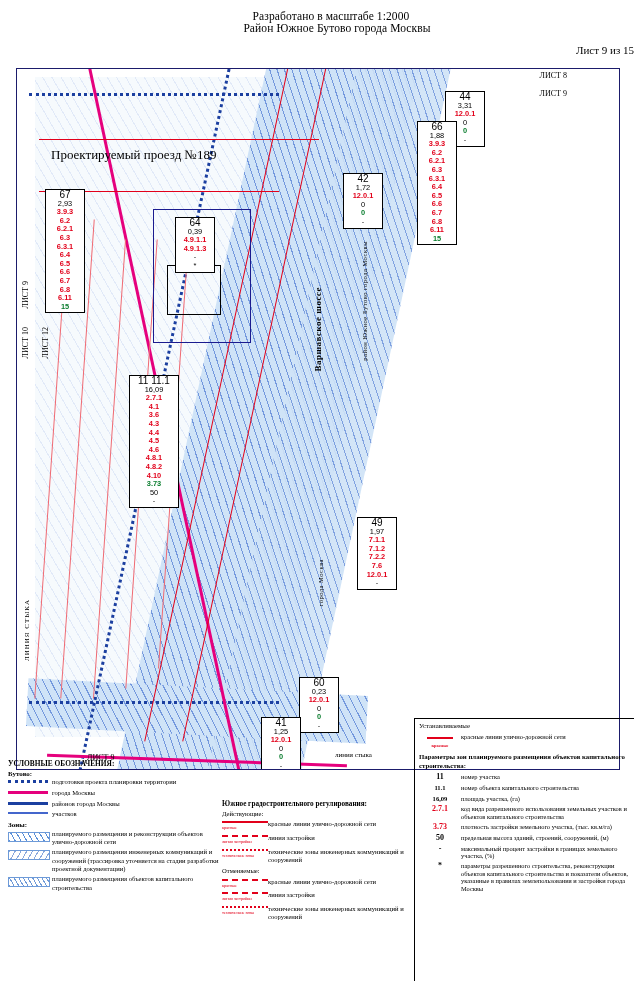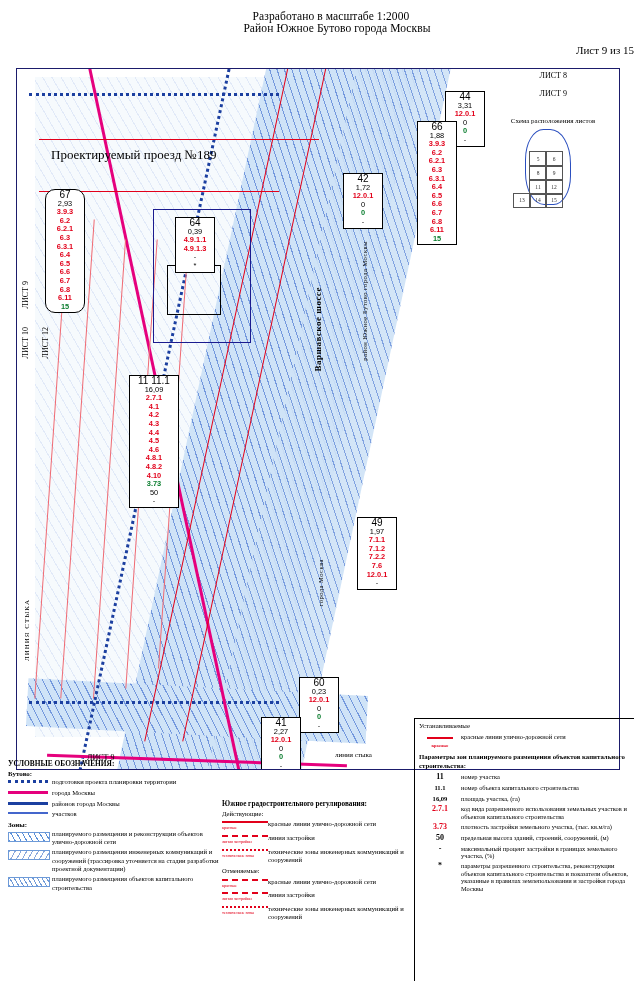--- a/index.html
+++ b/index.html
@@ -152,35 +152,20 @@
 
   <div class="sheetlbl" style="right:52px;top:2px;">ЛИСТ 8</div>
   <div class="sheetlbl" style="right:52px;top:20px;">ЛИСТ 9</div>
   <div class="sheetlbl v" style="left:4px;top:212px;">ЛИСТ 9</div>
   <div class="sheetlbl v" style="left:4px;top:258px;">ЛИСТ 10</div>
   <div class="sheetlbl v" style="left:24px;top:258px;">ЛИСТ 12</div>
   <div class="sheetlbl v" style="left:6px;top:530px;font-size:7px;letter-spacing:1px;">ЛИНИЯ СТЫКА</div>
   <div class="sheetlbl" style="left:70px;top:684px;">ЛИСТ 9</div>
   <div class="sheetlbl" style="left:318px;top:682px;font-size:7px;">линия стыка</div>
 
-  <div id="schemebox">
-    <div class="ttl">Схема расположения листов</div>
-    <div class="schemegrid">
-      <div class="schemeblue" style="left:18px;top:2px;width:44px;height:74px;"></div>
-      <div class="cell" style="left:22px;top:24px;width:16px;height:14px;line-height:14px;">5</div>
-      <div class="cell" style="left:38px;top:24px;width:16px;height:14px;line-height:14px;">6</div>
-      <div class="cell" style="left:22px;top:38px;width:16px;height:14px;line-height:14px;">8</div>
-      <div class="cell" style="left:38px;top:38px;width:16px;height:14px;line-height:14px;">9</div>
-      <div class="cell" style="left:22px;top:52px;width:16px;height:14px;line-height:14px;">11</div>
-      <div class="cell" style="left:38px;top:52px;width:16px;height:14px;line-height:14px;">12</div>
-      <div class="cell" style="left:6px;top:66px;width:16px;height:13px;line-height:13px;">13</div>
-      <div class="cell" style="left:22px;top:66px;width:16px;height:13px;line-height:13px;">14</div>
-      <div class="cell" style="left:38px;top:66px;width:16px;height:13px;line-height:13px;">15</div>
-    </div>
-  </div>
 
   <div class="lblbox" style="left:428px;top:22px;width:34px;">
       <div class="n">44</div>
       <div class="a">3,31</div>
       <div class="r">12.0.1</div>
       <div class="b">0</div>
       <div class="g">0</div>
       <div class="b">-</div>
     </div>
   <div class="lblbox" style="left:400px;top:52px;width:34px;">
@@ -200,21 +185,21 @@
       <div class="g">15</div>
     </div>
   <div class="lblbox" style="left:326px;top:104px;width:34px;">
       <div class="n">42</div>
       <div class="a">1,72</div>
       <div class="r">12.0.1</div>
       <div class="b">0</div>
       <div class="g">0</div>
       <div class="b">-</div>
     </div>
-  <div class="lblbox" style="left:28px;top:120px;width:34px;border-radius:10px;">
+  <div class="lblbox" style="left:28px;top:120px;width:34px;">
       <div class="n">67</div>
       <div class="a">2,93</div>
       <div class="r">3.9.3</div>
       <div class="r">6.2</div>
       <div class="r">6.2.1</div>
       <div class="r">6.3</div>
       <div class="r">6.3.1</div>
       <div class="r">6.4</div>
       <div class="r">6.5</div>
       <div class="r">6.6</div>
@@ -229,21 +214,21 @@
       <div class="r">4.9.1.1</div>
       <div class="r">4.9.1.3</div>
       <div class="b">-</div>
       <div class="b">*</div>
     </div>
   <div class="lblbox" style="left:112px;top:306px;width:44px;">
       <div class="n">11   11.1</div>
       <div class="a">16,09</div>
       <div class="r">2.7.1</div>
       <div class="r">4.1</div>
-      <div class="r">4.2</div>
+      <div class="r">3.6</div>
       <div class="r">4.3</div>
       <div class="r">4.4</div>
       <div class="r">4.5</div>
       <div class="r">4.6</div>
       <div class="r">4.8.1</div>
       <div class="r">4.8.2</div>
       <div class="r">4.10</div>
       <div class="g">3.73</div>
       <div class="b">50</div>
       <div class="b">-</div>
@@ -261,21 +246,21 @@
   <div class="lblbox" style="left:282px;top:608px;width:34px;">
       <div class="n">60</div>
       <div class="a">0,23</div>
       <div class="r">12.0.1</div>
       <div class="b">0</div>
       <div class="g">0</div>
       <div class="b">-</div>
     </div>
   <div class="lblbox" style="left:244px;top:648px;width:34px;">
       <div class="n">41</div>
-      <div class="a">2,27</div>
+      <div class="a">1,25</div>
       <div class="r">12.0.1</div>
       <div class="b">0</div>
       <div class="g">0</div>
       <div class="b">-</div>
     </div>
 </div>
 
 <div id="legend" class="abs">
   <div class="hdr">УСЛОВНЫЕ ОБОЗНАЧЕНИЯ:</div>
   <div class="sub">Бутово:</div>

